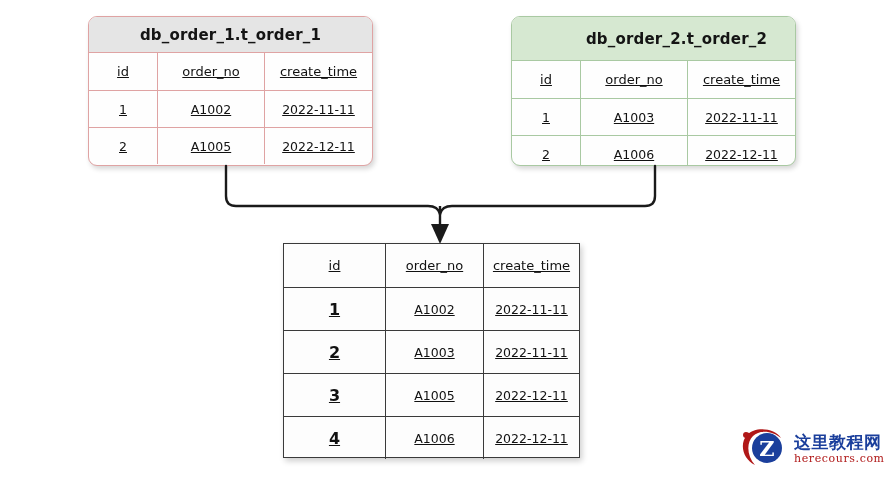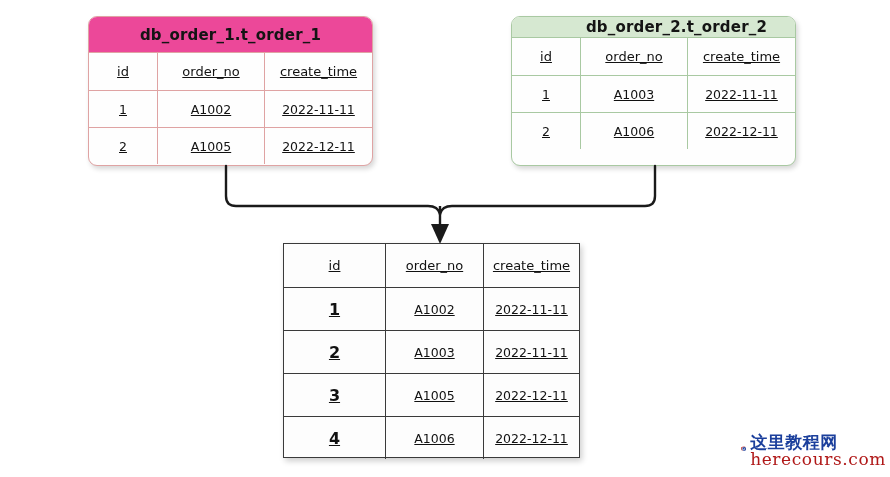--- a/index.html
+++ b/index.html
@@ -64,38 +64,38 @@
   
   #table-left {
     left: 88px; top: 16px;
     width: 285px; height: 150px;
     border: 1.3px solid #dfa3a3;
     border-radius: 9px;
     box-shadow: 2px 3px 5px rgba(0,0,0,0.16);
   }
   #table-left .tbl-title {
     height: 36px;
-    background: #ec4899;
+    background: #e5e5e5;
     border-bottom: 1.3px solid #dfa3a3;
   }
   #table-left .row { height: 37px; }
   #table-left .row.divided { border-top: 1.2px solid #dfa3a3; }
   #table-left .cell { border-right: 1.2px solid #dfa3a3; }
   #table-left .cell:last-child { border-right: none; }
 
   
   #table-right {
     left: 511px; top: 16px;
     width: 285px; height: 150px;
     border: 1.3px solid #a9c9a2;
     border-radius: 9px;
     box-shadow: 2px 3px 5px rgba(0,0,0,0.16);
   }
   #table-right .tbl-title {
-    height: 21px;
+    height: 44px;
     background: #d6e8d1;
     border-bottom: 1.3px solid #a9c9a2;
     padding-left: 46px;
   }
   #table-right .row { height: 37px; }
   #table-right .row.divided { border-top: 1.2px solid #a9c9a2; }
   #table-right .cell { border-right: 1.2px solid #a9c9a2; }
   #table-right .cell:last-child { border-right: none; }
 
   
@@ -148,21 +148,21 @@
     margin-left: 3px;
   }
   #watermark .wm-cn {
     font-size: 17px;
     font-weight: bold;
     color: #1b3f9c;
     line-height: 19px;
     letter-spacing: 0.5px;
   }
   #watermark .wm-en {
-    font-size: 17px;
+    font-size: 11px;
     color: #b01818;
     line-height: 14px;
     letter-spacing: 0.6px;
     font-family: "DejaVu Serif", "Liberation Serif", serif;
   }
 </style>
 </head>
 <body>
 
 <div id="canvas">

